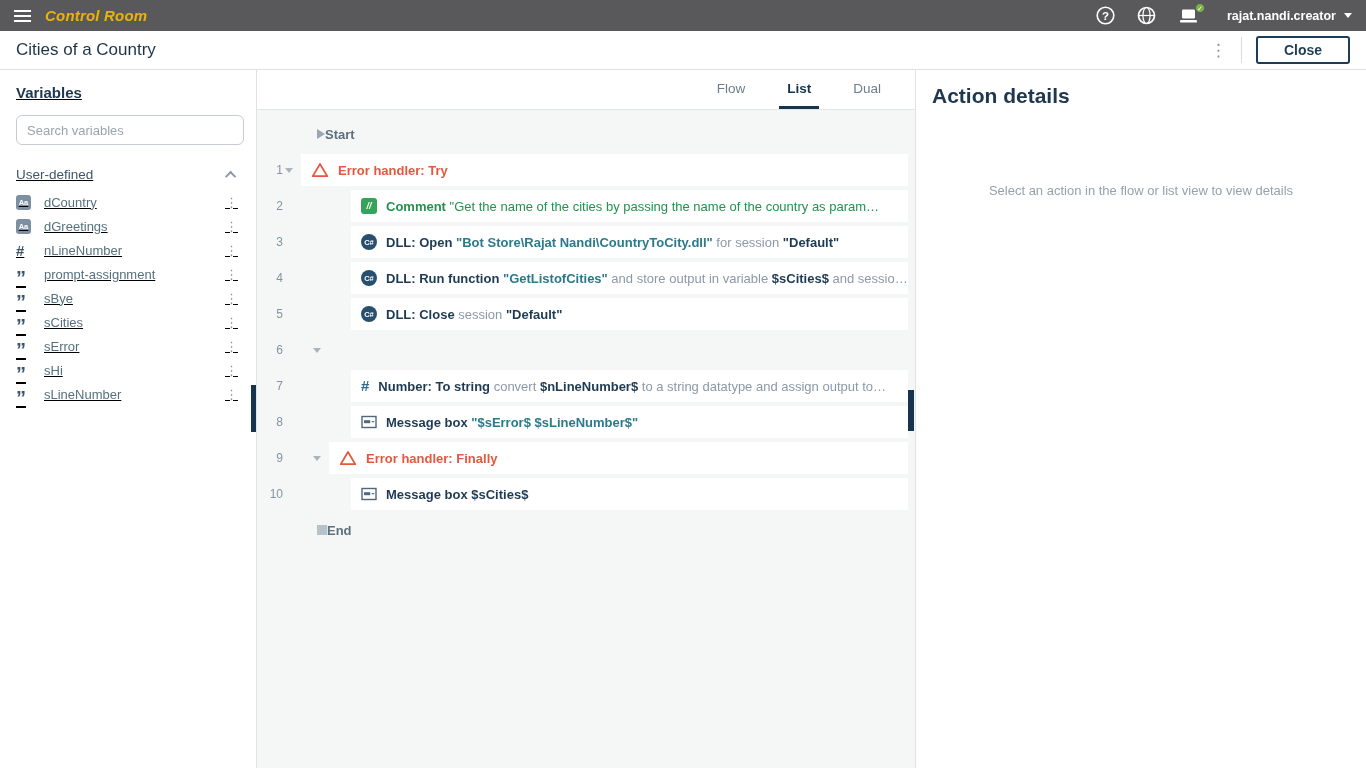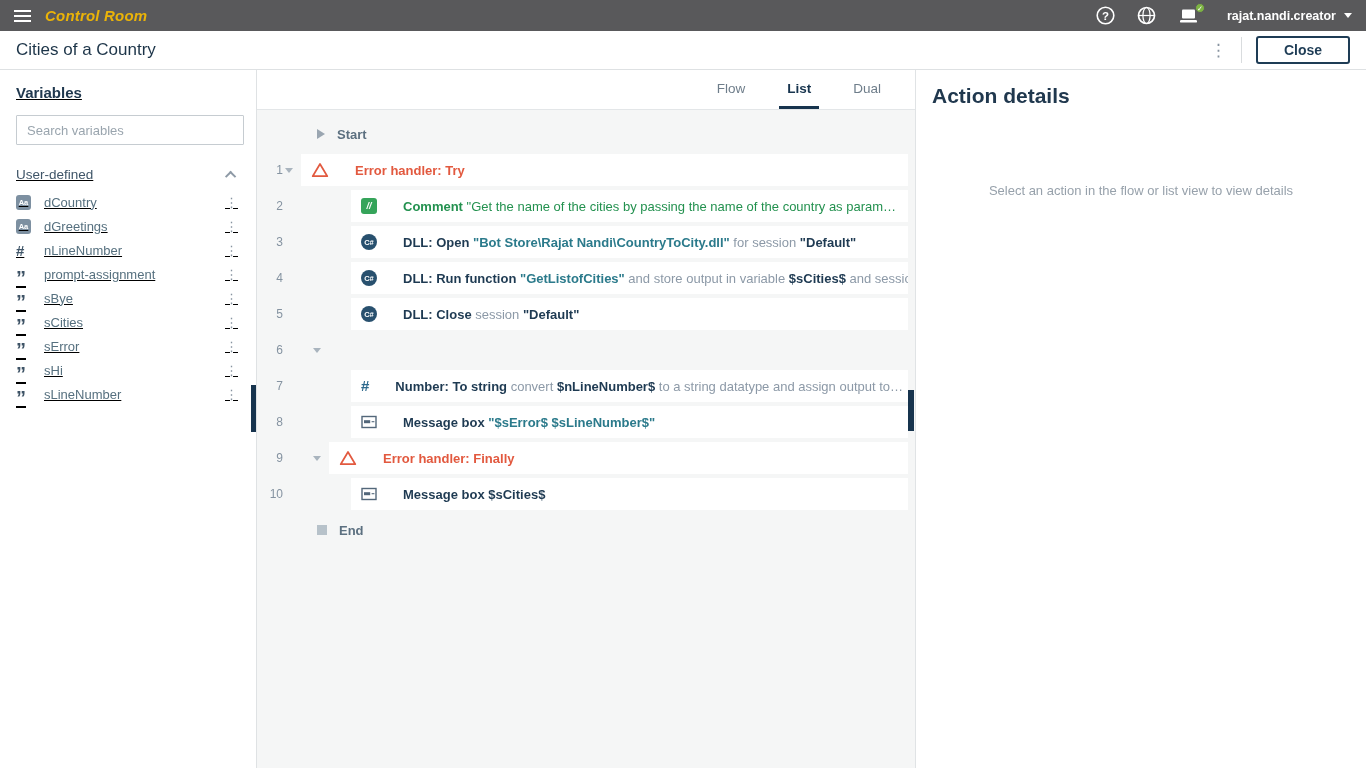--- a/index.html
+++ b/index.html
@@ -27,21 +27,21 @@
   .vdivider { width:1px; height:26px; background:#D9DCDE; }
   .close-btn { background:#fff; border:2px solid #1E3C55; border-radius:3px; color:#1E3C55;
     font-size:14px; font-weight:600; padding:4px 26px; cursor:pointer; font-family:inherit; }
 
   
   .main { display:flex; height:698px; }
 
   
   .sidebar { width:257px; background:#fff; border-right:1px solid #DFE2E4; position:relative; padding:14px 14px 0 16px;text-decoration:underline; }
   .sb-heading { font-size:15px; font-weight:700; color:#20384E; margin-bottom:14px; }
-  .sb-search { width:228px; height:30px; border:1px solid #C6CCD1; border-radius:1px; padding:0 10px;
+  .sb-search { width:228px; height:30px; border:1px solid #C6CCD1; border-radius:6px; padding:0 10px;
     font-size:13px; color:#3F5568; font-family:inherit; }
   .sb-search::placeholder { color:#9AA5AE; }
   .sb-group { display:flex; align-items:center; margin-top:22px; margin-bottom:8px; cursor:pointer; }
   .sb-group-label { font-size:13.5px; color:#3F5568; }
   .chevron-up { margin-left:auto; margin-right:6px; width:8px; height:8px; border-left:2px solid #8E9AA6;
     border-top:2px solid #8E9AA6; transform:rotate(45deg) translateY(2px); }
   .var-row { display:flex; align-items:center; height:24px; cursor:pointer; }
   .var-icon-cell { width:28px; display:flex; align-items:center; }
   .var-name { font-size:13px; color:#56707F; }
   .var-kebab { margin-left:auto; margin-right:4px; color:#8793A0; font-size:13px; line-height:1; cursor:pointer; }
@@ -58,22 +58,22 @@
   .tab { display:flex; align-items:center; padding:0 8px; margin-left:26px; font-size:13.5px; color:#6E7D8A;
     border-bottom:3px solid transparent; cursor:pointer; }
   .tab.active { color:#17344E; font-weight:700; border-bottom-color:#17344E; }
   .listview { flex:1; position:relative; padding-top:6px; }
   .lrow { position:relative; height:36px; }
   .lrow .num { position:absolute; left:0; width:26px; text-align:right; top:50%; transform:translateY(-50%);
     font-size:12px; color:#8593A1; }
   .lrow .chev { position:absolute; top:50%; transform:translateY(-40%); width:0; height:0;
     border-left:4px solid transparent; border-right:4px solid transparent; border-top:5px solid #A9B4BE; cursor:pointer; }
   .card { position:absolute; top:2px; bottom:2px; right:7px; background:#fff; display:flex; align-items:center;
-    gap:26px; padding:0 10px; font-size:13px; white-space:nowrap; overflow:hidden; cursor:pointer; }
-  .plainrow { position:absolute; left:60px; top:0; bottom:0; display:flex; align-items:center; gap:12px; cursor:pointer;justify-content:center; }
+    gap:9px; padding:0 10px; font-size:13px; white-space:nowrap; overflow:hidden; cursor:pointer; }
+  .plainrow { position:absolute; left:60px; top:0; bottom:0; display:flex; align-items:center; cursor:pointer;justify-content:center; }
   .plain-label { font-size:13px; color:#5C7080; font-weight:600; }
   .seg { white-space:pre; }
   .s-b { color:#1E3A52; font-weight:700; }
   .s-g { color:#8C99A7; }
   .s-v { color:#2B7A8B; font-weight:600; }
   .s-o { color:#E2593F; font-weight:600; }
   .s-cb { color:#23914F; font-weight:700; }
   .s-c { color:#23914F; }
   .ic-play { width:0; height:0; border-top:5px solid transparent; border-bottom:5px solid transparent; border-left:8px solid #9AA6B1; }
   .ic-end { width:10px; height:10px; background:#B7C2CA; }

